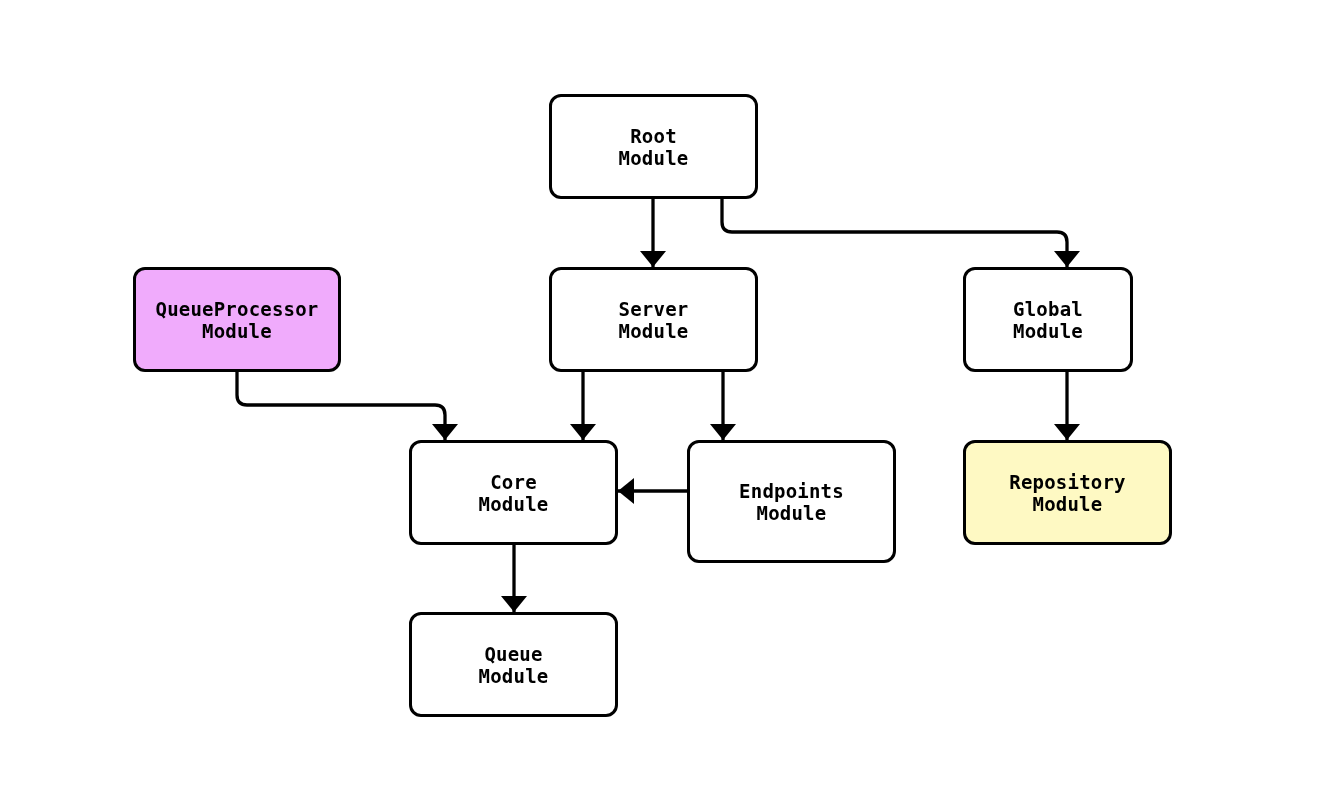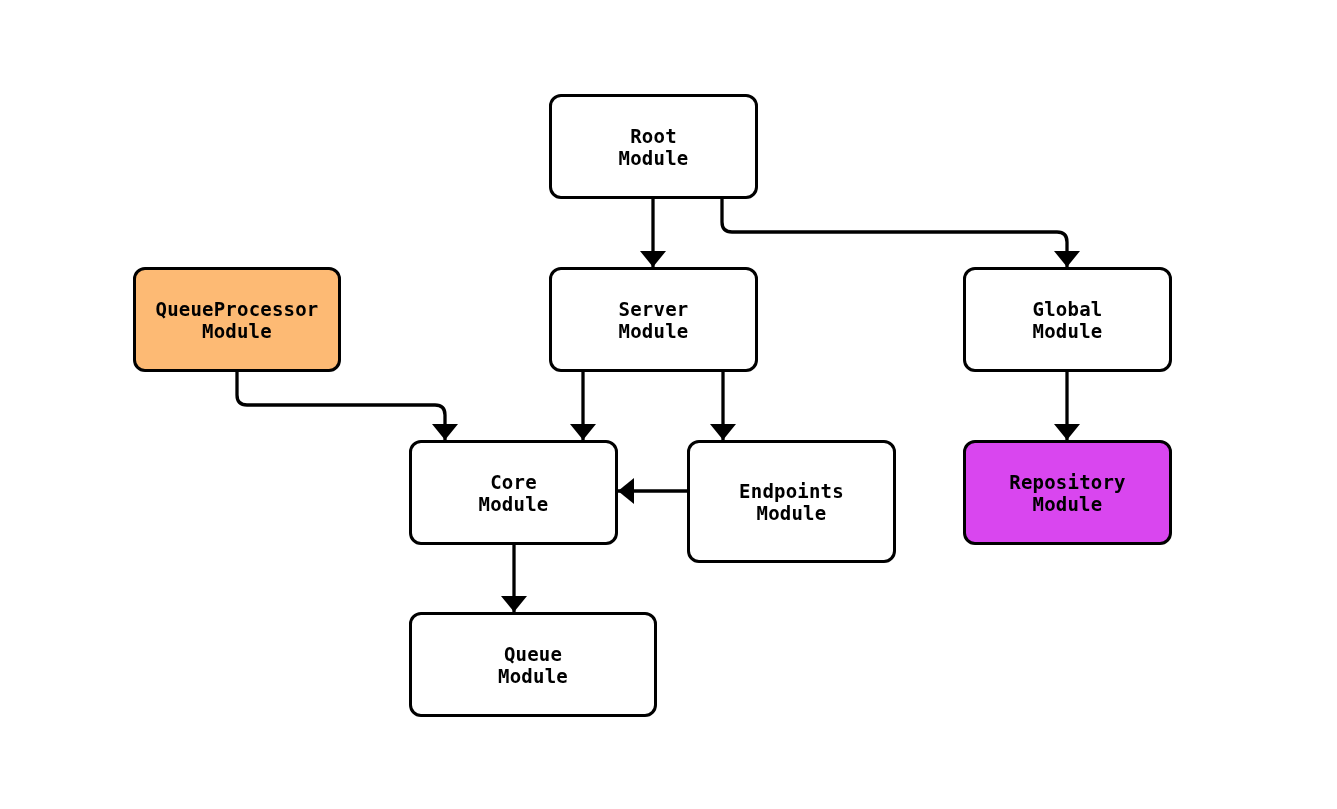--- a/index.html
+++ b/index.html
@@ -64,42 +64,42 @@
         <path class="edge" d="M688,491 L618,491" stroke="#000000" marker-end="url(#arrowhead)"></path>
         <path class="edge" d="M1067,372 L1067,440" stroke="#000000" marker-end="url(#arrowhead)"></path>
         <path class="edge" d="M514,545 L514,612" stroke="#000000" marker-end="url(#arrowhead)"></path>
       </g>
   </svg>
   <div id="nodes">
       <div class="node" style="left: 549px; top: 94px; width: 209px; height: 105px; border-color: rgb(0, 0, 0); background: rgb(255, 255, 255);">
         <span class="node-label" style="color: rgb(0, 0, 0);">Root
 Module</span>
       </div>
-      <div class="node" style="left: 133px; top: 267px; width: 208px; height: 105px; border-color: rgb(0, 0, 0); background: #fdba74;">
+      <div class="node" style="left: 133px; top: 267px; width: 208px; height: 105px; border-color: rgb(0, 0, 0); background: #f0abfc;">
         <span class="node-label" style="color: rgb(0, 0, 0);">QueueProcessor
 Module</span>
       </div>
       <div class="node" style="left: 549px; top: 267px; width: 209px; height: 105px; border-color: rgb(0, 0, 0); background: rgb(255, 255, 255); justify-content: center;">
         <span class="node-label" style="color: rgb(0, 0, 0);">Server
 Module</span>
       </div>
-      <div class="node" style="left: 963px; top: 267px; width: 209px; height: 105px; border-color: rgb(0, 0, 0); background: rgb(255, 255, 255);">
+      <div class="node" style="left: 963px; top: 267px; width: 170px; height: 105px; border-color: rgb(0, 0, 0); background: rgb(255, 255, 255);">
         <span class="node-label" style="color: rgb(0, 0, 0);">Global
 Module</span>
       </div>
       <div class="node" style="left: 409px; top: 440px; width: 209px; height: 105px; border-color: rgb(0, 0, 0); background: rgb(255, 255, 255); align-items: center;">
         <span class="node-label" style="color: rgb(0, 0, 0);">Core
 Module</span>
       </div>
       <div class="node" style="left: 687px; top: 440px; width: 209px; height: 123px; border-color: rgb(0, 0, 0); background: rgb(255, 255, 255);">
         <span class="node-label" style="color: rgb(0, 0, 0);">Endpoints
 Module</span>
       </div>
-      <div class="node" style="left: 963px; top: 440px; width: 209px; height: 105px; border-color: rgb(0, 0, 0); background: #d946ef;">
+      <div class="node" style="left: 963px; top: 440px; width: 209px; height: 105px; border-color: rgb(0, 0, 0); background: #fef9c3;">
         <span class="node-label" style="color: rgb(0, 0, 0);">Repository
 Module</span>
       </div>
-      <div class="node" style="left: 409px; top: 612px; width: 248px; height: 105px; border-color: rgb(0, 0, 0); background: rgb(255, 255, 255);">
+      <div class="node" style="left: 409px; top: 612px; width: 209px; height: 105px; border-color: rgb(0, 0, 0); background: rgb(255, 255, 255);">
         <span class="node-label" style="color: rgb(0, 0, 0);">Queue
 Module</span>
       </div>
     </div>
 </div>
 
 </body></html>

